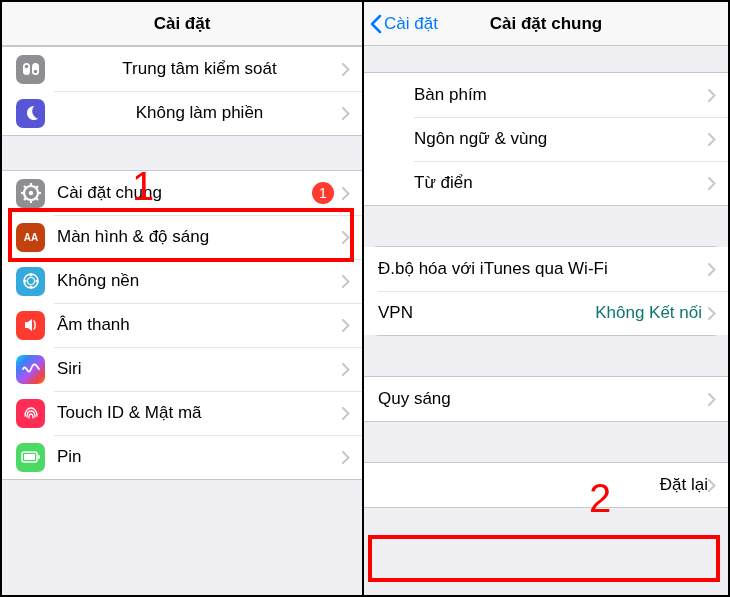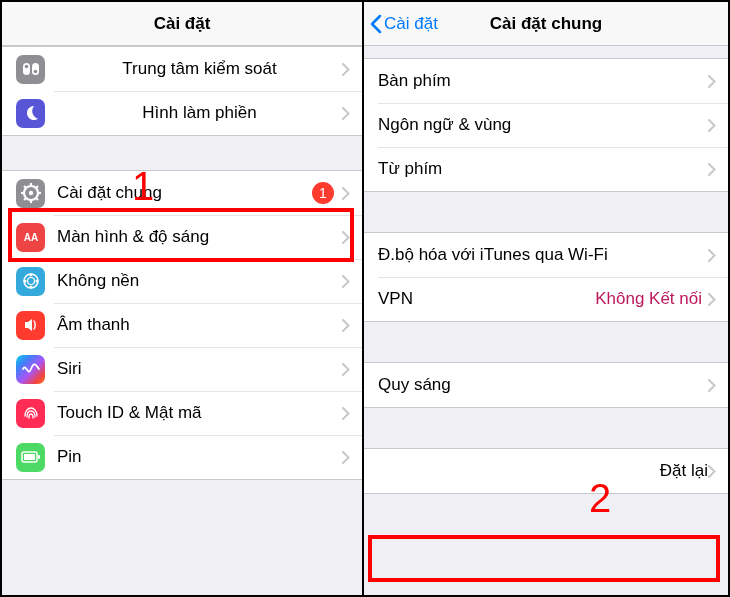--- a/index.html
+++ b/index.html
@@ -102,21 +102,21 @@
       flex-shrink: 0;
       color: #fff;
     }
     .row-label {
       flex: 1;
       font-size: 17px;
       color: #000;
     }
     .row-detail {
       font-size: 17px;
-      color: #be185d;
+      color: #0f766e;
       margin-right: 6px;
     }
     .chev {
       width: 8px;
       height: 13px;
       flex-shrink: 0;
     }
     .chev svg { display:block; stroke:#c7c7cc; }
 
     .badge {
@@ -131,21 +131,21 @@
       font-size: 14px;
       font-weight: 500;
       padding: 0 6px;
       margin-right: 8px;
     }
 
     
     .ic-gray  { background:#8e8e93; }
     .ic-purple{ background:#5856d6; }
     .ic-settings{ background:#8e8e93; }
-    .ic-blue  { background:#ef4444; }
+    .ic-blue  { background:#c2410c; }
     .ic-cyan  { background:#34aadc; }
     .ic-red   { background:#ff3b30; }
     .ic-pinkred{ background:#ff2d55; }
     .ic-green { background:#4cd964; }
 
     
     .anno-box {
       position: absolute;
       border: 4px solid #ff0000;
       pointer-events: none;
@@ -196,21 +196,21 @@
                 <path d="M1 1l5.5 5.5L1 12" stroke-width="2" stroke-linecap="round"></path>
               </svg>
             </div>
         </div>
         <div class="row">
           <div class="icon-box ic-purple">
             <svg width="18" height="18" viewBox="0 0 18 18">
                 <path d="M12 2a7 7 0 1 0 4 12.7A8 8 0 0 1 12 2z" fill="#fff"></path>
               </svg>
           </div>
-          <div class="row-label">Hình làm phiền</div>
+          <div class="row-label">Không làm phiền</div>
           <div class="chev">
               <svg width="8" height="13" viewBox="0 0 8 13" fill="none">
                 <path d="M1 1l5.5 5.5L1 12" stroke-width="2" stroke-linecap="round"></path>
               </svg>
             </div>
         </div>
       </div>
 
       <div class="group" style="margin-top:34px;">
         <div class="row">
@@ -346,48 +346,48 @@
         <span>Cài đặt</span>
       </div>
       <div class="header-title">Cài đặt chung</div>
     </div>
 
     <div class="list">
 
       <div class="anno-num" style="left:225px; top:430px;">2</div>
       <div class="anno-box" style="left:4px; top:489px; width:352px; height:47px;"></div>
 
-      <div class="group" style="margin-top:12px;">
+      <div class="group" style="margin-top:26px;padding-left:36px;">
         <div class="row">
           <div class="row-label">Bàn phím</div>
           <div class="chev">
               <svg width="8" height="13" viewBox="0 0 8 13" fill="none">
                 <path d="M1 1l5.5 5.5L1 12" stroke-width="2" stroke-linecap="round"></path>
               </svg>
             </div>
         </div>
         <div class="row">
           <div class="row-label">Ngôn ngữ &amp; vùng</div>
           <div class="chev">
               <svg width="8" height="13" viewBox="0 0 8 13" fill="none">
                 <path d="M1 1l5.5 5.5L1 12" stroke-width="2" stroke-linecap="round"></path>
               </svg>
             </div>
         </div>
         <div class="row">
-          <div class="row-label">Từ phím</div>
-          <div class="chev">
-              <svg width="8" height="13" viewBox="0 0 8 13" fill="none">
-                <path d="M1 1l5.5 5.5L1 12" stroke-width="2" stroke-linecap="round"></path>
-              </svg>
-            </div>
-        </div>
-      </div>
-
-      <div class="group" style="margin-top:40px;">
+          <div class="row-label">Từ điển</div>
+          <div class="chev">
+              <svg width="8" height="13" viewBox="0 0 8 13" fill="none">
+                <path d="M1 1l5.5 5.5L1 12" stroke-width="2" stroke-linecap="round"></path>
+              </svg>
+            </div>
+        </div>
+      </div>
+
+      <div class="group" style="margin-top:40px;border-radius:15px;">
         <div class="row">
           <div class="row-label">Đ.bộ hóa với iTunes qua Wi-Fi</div>
           <div class="chev">
               <svg width="8" height="13" viewBox="0 0 8 13" fill="none">
                 <path d="M1 1l5.5 5.5L1 12" stroke-width="2" stroke-linecap="round"></path>
               </svg>
             </div>
         </div>
         <div class="row">
           <div class="row-label">VPN</div>

